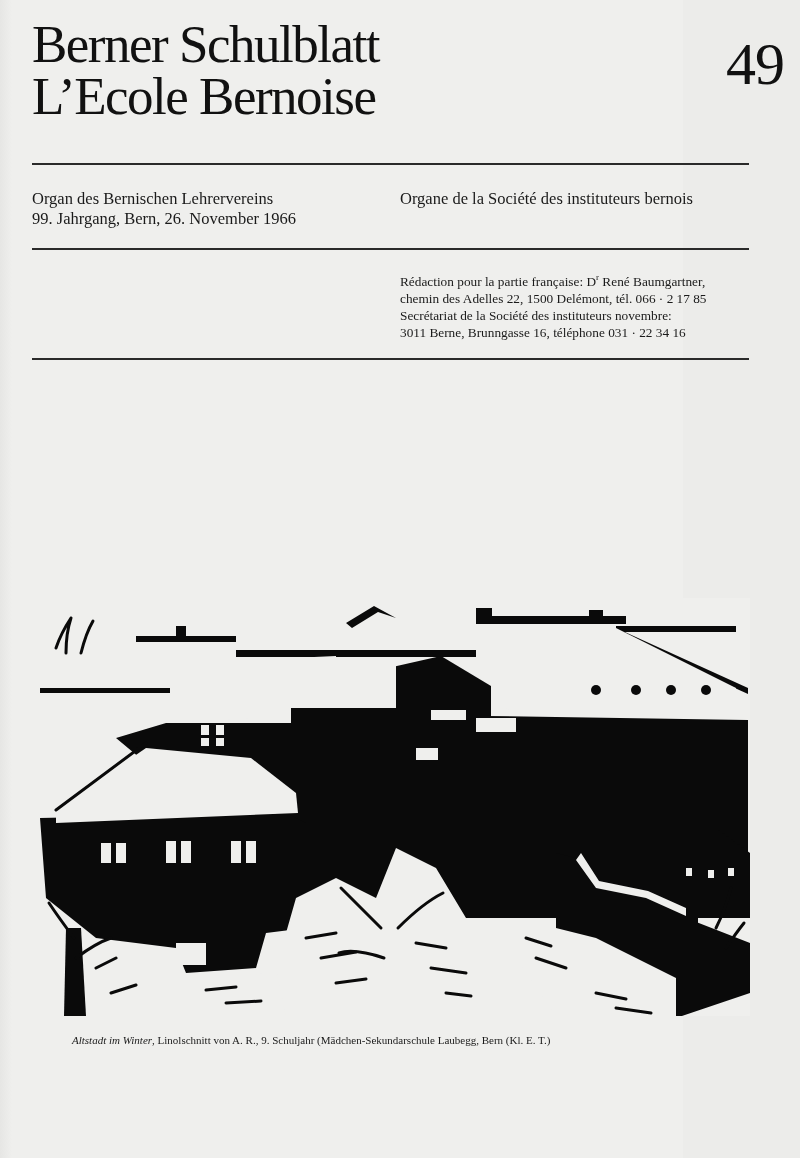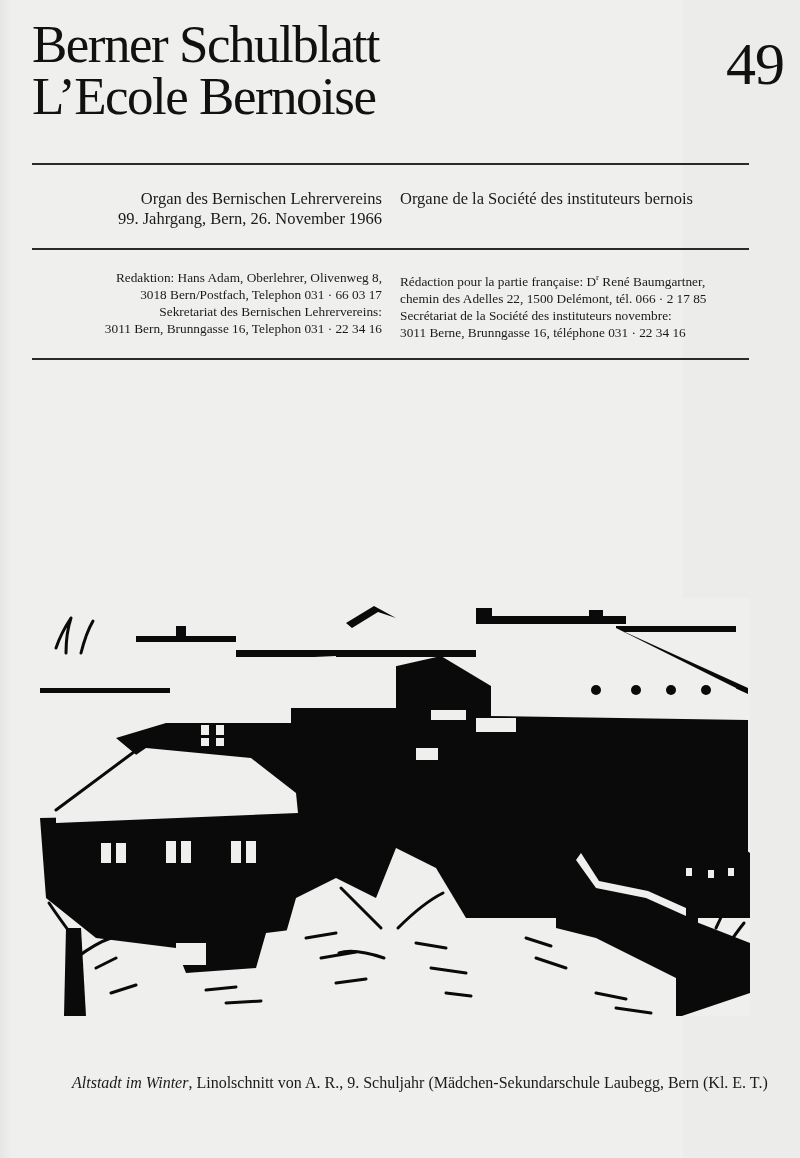--- a/index.html
+++ b/index.html
@@ -54,42 +54,42 @@
     .rule.r1 { top: 163px; }
     .rule.r2 { top: 248px; }
     .rule.r3 { top: 358px; }
 
     .col {
       position: absolute;
       font-size: 16.5px;
       line-height: 20px;
       color: #1a1a1a;
     }
-    .col.left { left: 32px; width: 350px; text-align: right; }
+    .col.left { left: 32px; width: 350px; }
     .col.right { left: 400px; width: 360px; }
     .col.org { top: 189px; }
     .col.addr { top: 269px; font-size: 13.3px; line-height: 17px; }
     .col span { display: block; white-space: nowrap; }
     sup.tiny { font-size: 9px; vertical-align: 6px; }
 
     .artwork {
       position: absolute;
       left: 36px;
       top: 598px;
       width: 714px;
       height: 418px;
     }
     .artwork svg { width: 100%; height: 100%; display: block; }
 
     .caption {
       position: absolute;
       left: 72px;
-      top: 1075px;
+      top: 1032px;
       width: 700px;
-      font-size: 16px;
+      font-size: 11px;
       line-height: 16px;
       color: #1a1a1a;
       white-space: nowrap;
     }
     .caption em { font-style: italic; }
   </style>
 </head>
 <body>
 
 <div class="page">
@@ -106,26 +106,20 @@
     <span>Organ des Bernischen Lehrervereins</span>
     <span>99. Jahrgang, Bern, 26. November 1966</span>
   </div>
 
   <div class="col right org">
     <span>Organe de la Société des instituteurs bernois</span>
   </div>
 
   <div class="rule r2"></div>
 
-  <div class="col left addr">
-    <span>Redaktion: Hans Adam, Oberlehrer, Olivenweg 8,</span>
-    <span>3018 Bern/Postfach, Telephon 031 · 66 03 17</span>
-    <span>Sekretariat des Bernischen Lehrervereins:</span>
-    <span>3011 Bern, Brunngasse 16, Telephon 031 · 22 34 16</span>
-  </div>
 
   <div class="col right addr">
     <span><b style="font-weight:normal">Rédaction pour la partie française: D</b><sup class="tiny">r</sup><b style="font-weight:normal"> René Baumgartner,</b></span>
     <span>chemin des Adelles 22, 1500 Delémont, tél. 066 · 2 17 85</span>
     <span>Secrétariat de la Société des instituteurs novembre:</span>
     <span>3011 Berne, Brunngasse 16, téléphone 031 · 22 34 16</span>
   </div>
 
   <div class="rule r3"></div>
 

